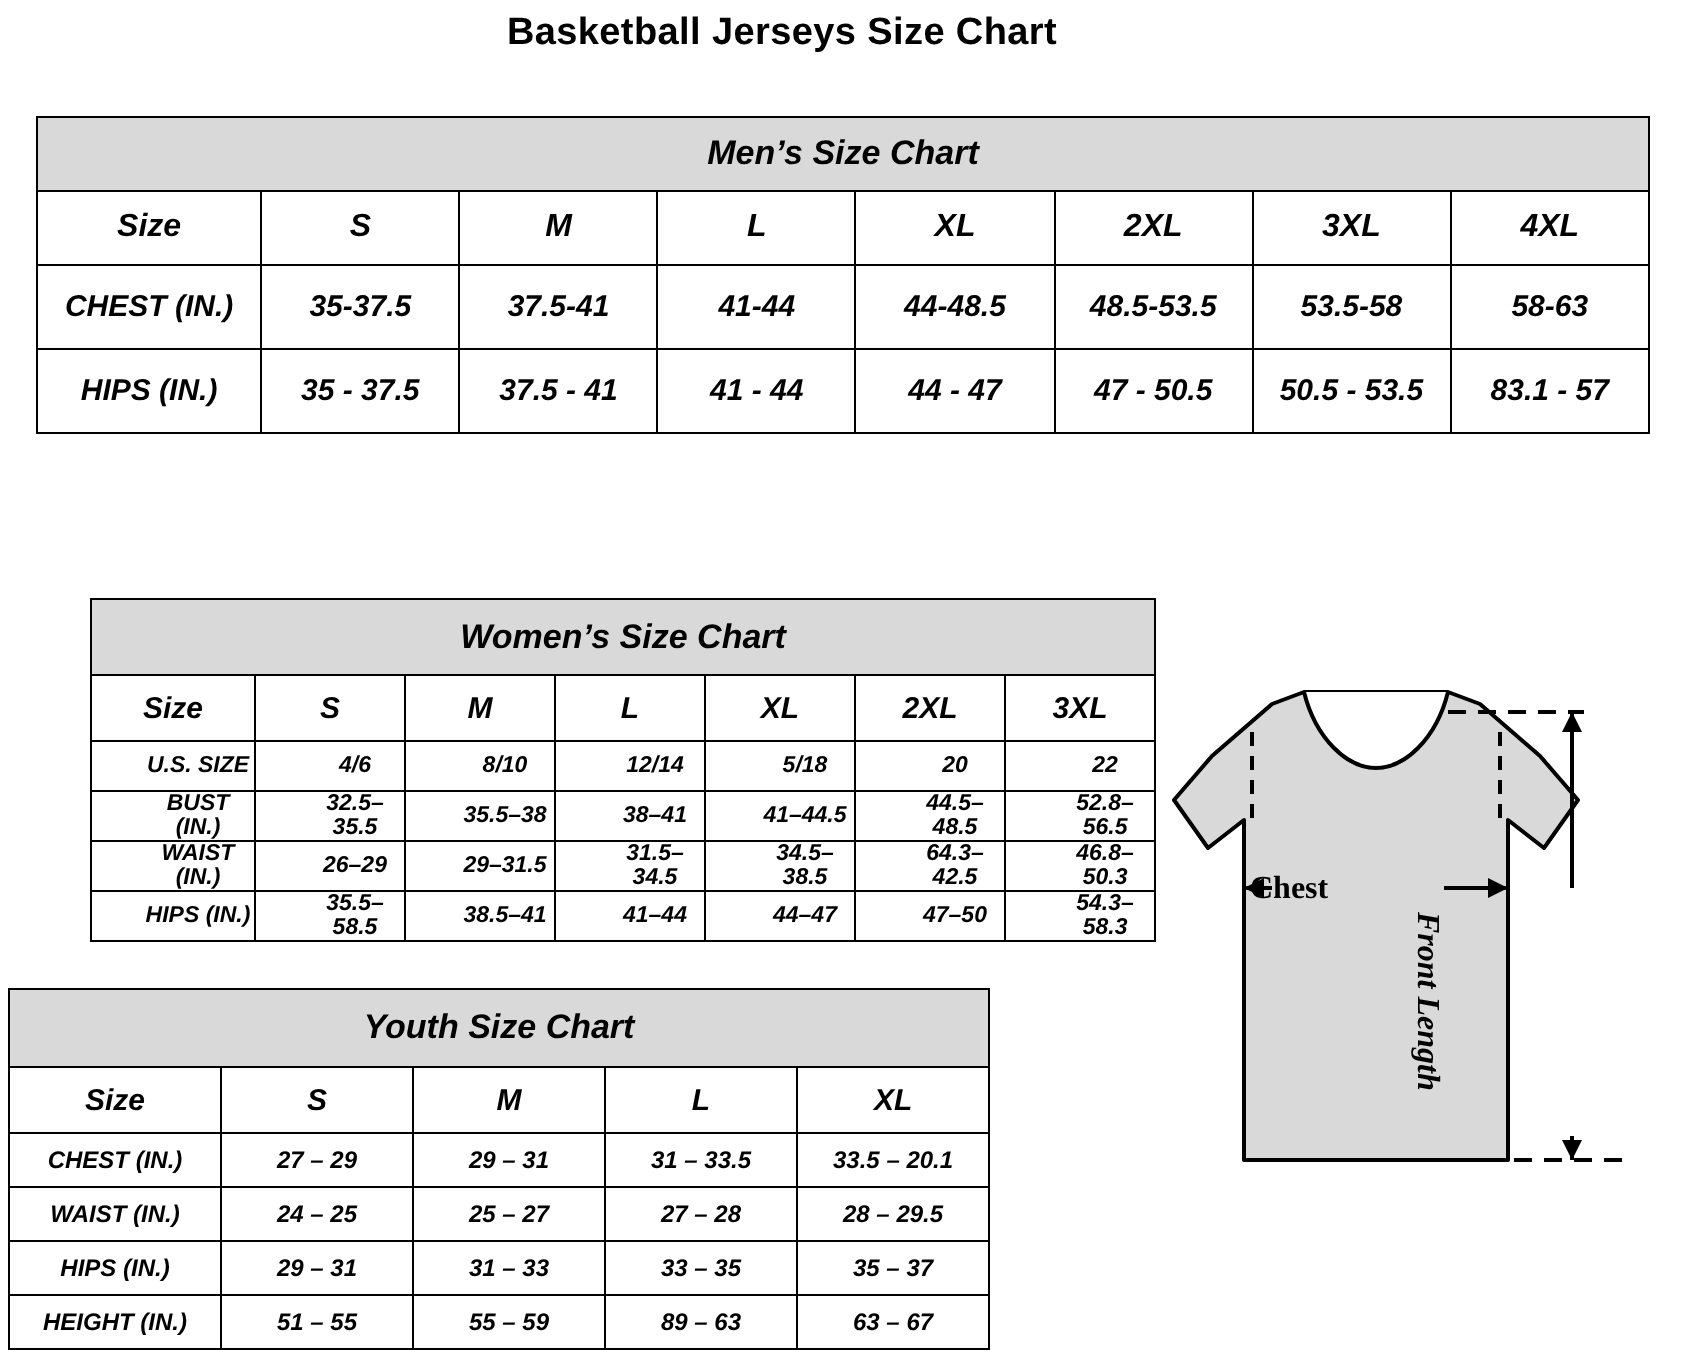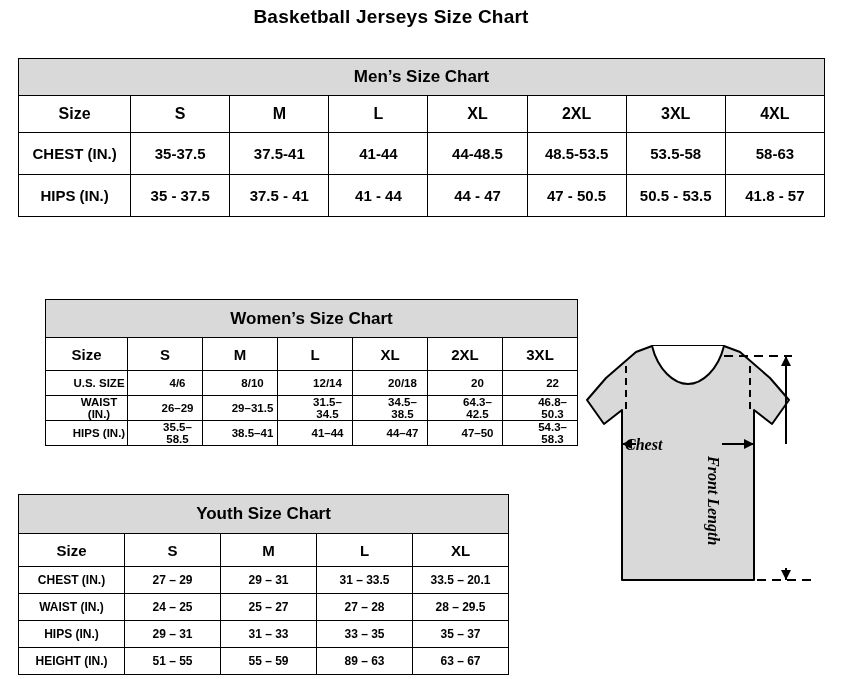--- a/index.html
+++ b/index.html
@@ -24,20 +24,21 @@
     font-size: 19px;
     font-weight: bold;
     letter-spacing: 0.2px;
   }
 
   table.chart {
     position: absolute;
     border-collapse: collapse;
     table-layout: fixed;
     background: #15803d;
+    font-style: italic;
   }
   table.chart td, table.chart th {
     border: 1px solid #000000;
     text-align: center;
     vertical-align: middle;
     font-weight: bold;
     background: #ffffff;
     padding: 0;
   }
   .band {
@@ -69,21 +70,21 @@
     margin-left: 27px;
   }
   #womens-chart .band { height: 37px; }
   #womens-chart tr.hdrrow td { height: 32px; font-size: 15px; }
   #womens-chart tr.datarow td { height: 24px; font-size: 11.5px; padding-left: 25px; }
   #womens-chart td.rowlbl { font-size: 11.5px; }
 
   
   #youth-chart {
     top: 494px;
-    left: 18px;
+    left: 4px;
     width: 490px;
   }
   #youth-chart .band { height: 38px; }
   #youth-chart tr.hdrrow td { height: 32px; font-size: 15px; }
   #youth-chart tr.datarow td { height: 26px; font-size: 12px; }
   #youth-chart td.rowlbl { font-size: 12px; }
 
   
   #jersey-diagram {
     position: absolute;
@@ -92,21 +93,20 @@
     width: 296px;
     height: 330px;
   }
   #jersey-diagram svg { display: block; }
   .lbl-chest {
     position: absolute;
     left: 85px;
     top: 96px;
     font-size: 16px;
     font-weight: bold;
-    font-style: italic;
     font-family: "Liberation Serif", serif;
   }
   .lbl-front {
     position: absolute;
     left: 182px;
     top: 116px;
     font-size: 16px;
     font-weight: bold;
     font-style: italic;
     font-family: "Liberation Serif", serif;
@@ -156,21 +156,21 @@
       <td>58-63</td>
     </tr>
     <tr class="datarow">
       <td class="rowlbl">HIPS (IN.)</td>
       <td>35 - 37.5</td>
       <td>37.5 - 41</td>
       <td>41 - 44</td>
       <td>44 - 47</td>
       <td>47 - 50.5</td>
       <td>50.5 - 53.5</td>
-      <td>41.8 - 57</td>
+      <td>83.1 - 57</td>
     </tr>
   </tbody>
 </table>
 
 <table class="chart" id="womens-chart">
   <colgroup>
     <col style="width:82px">
     <col style="width:75px">
     <col style="width:75px">
     <col style="width:75px">
@@ -189,23 +189,32 @@
       <td class="hdr">L</td>
       <td class="hdr">XL</td>
       <td class="hdr">2XL</td>
       <td class="hdr">3XL</td>
     </tr>
     <tr class="datarow">
       <td class="rowlbl">U.S. SIZE</td>
       <td>4/6</td>
       <td>8/10</td>
       <td>12/14</td>
-      <td>20/18</td>
+      <td>5/18</td>
       <td>20</td>
       <td>22</td>
+    </tr>
+    <tr class="datarow">
+      <td class="rowlbl">BUST (IN.)</td>
+      <td>32.5–35.5</td>
+      <td>35.5–38</td>
+      <td>38–41</td>
+      <td>41–44.5</td>
+      <td>44.5–48.5</td>
+      <td>52.8–56.5</td>
     </tr>
     <tr class="datarow">
       <td class="rowlbl">WAIST (IN.)</td>
       <td>26–29</td>
       <td>29–31.5</td>
       <td>31.5–34.5</td>
       <td>34.5–38.5</td>
       <td>64.3–42.5</td>
       <td>46.8–50.3</td>
     </tr>

